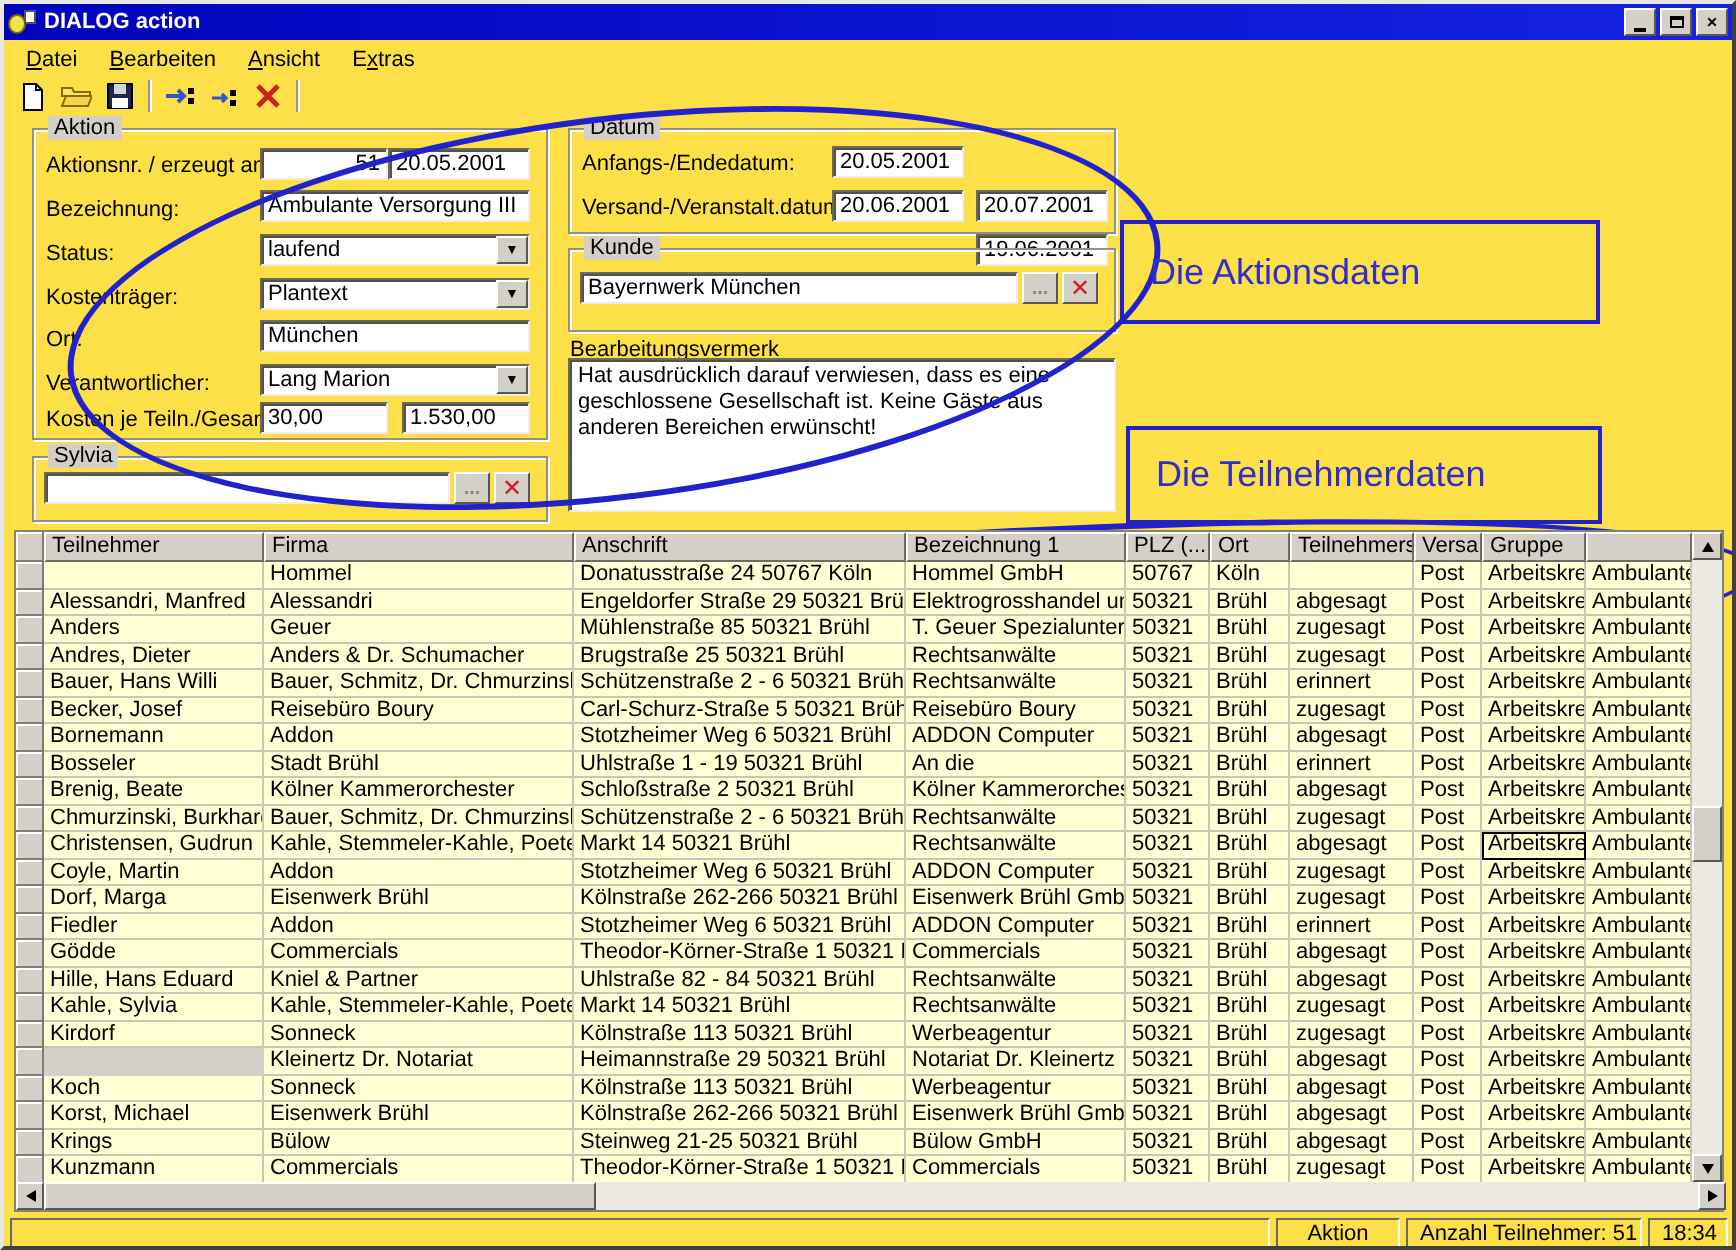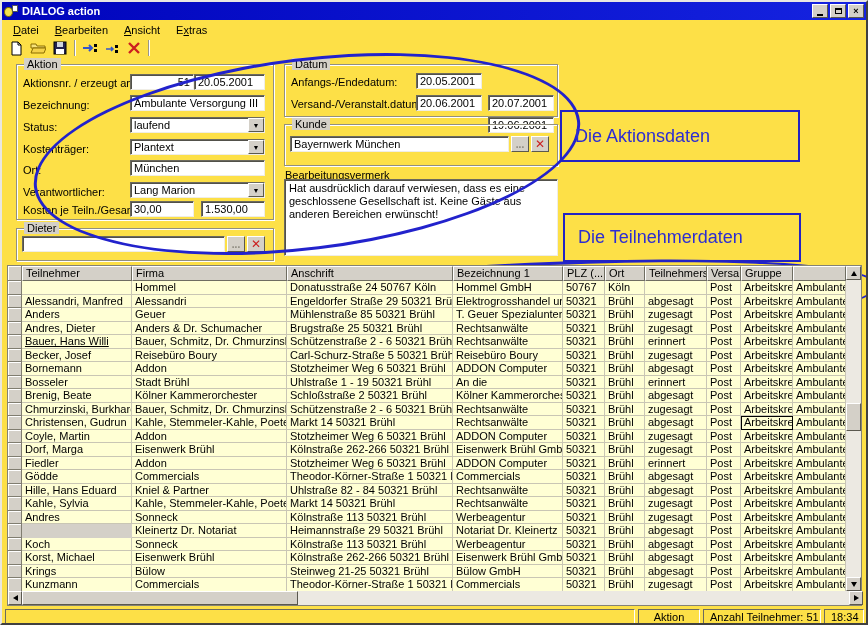--- a/index.html
+++ b/index.html
@@ -184,21 +184,21 @@
   <input class="field" style="left: 288px; top: 134px; width: 219px;" value="Bayernwerk München">
   <span class="mini-btn dim" style="left:509px;top:134px;">...</span>
   <span class="mini-btn" style="left:529px;top:134px;">
       <span class="red-x">✕</span>
     </span>
 
   <span class="lbl" style="left:283px;top:167px;">Bearbeitungsvermerk</span>
   <div class="memo" style="left:282px;top:177px;width:274px;height:77px;">Hat ausdrücklich darauf verwiesen, dass es eine geschlossene Gesellschaft ist. Keine Gäste aus anderen Bereichen erwünscht!</div>
 
   <div class="groupbox" style="left:14px;top:226px;width:258px;height:33px;">
-    <span class="gb-title">Dieter</span>
+    <span class="gb-title">Sylvia</span>
   </div>
   <input class="field" style="left: 20px; top: 234px; width: 203px;" value="">
   <span class="mini-btn dim" style="left:225px;top:234px;">...</span>
   <span class="mini-btn" style="left:245px;top:234px;">
       <span class="red-x">✕</span>
     </span>
 
   <div class="ellipse" style="left:30px;top:56px;width:550px;height:192px;transform:rotate(-7deg);"></div>
   <div class="ellipse" style="left:65px;top:264px;width:812px;height:88px;transform:rotate(-3.5deg);"></div>
   <div class="ann-box" style="left:558px;top:108px;width:240px;height:52px;">
@@ -270,21 +270,21 @@
           <div class="cell" style="width: 110px;">Rechtsanwälte</div>
           <div class="cell" style="width: 42px;">50321</div>
           <div class="cell" style="width: 40px;">Brühl</div>
           <div class="cell" style="width: 62px;">zugesagt</div>
           <div class="cell" style="width: 34px;">Post</div>
           <div class="cell" style="width: 52px;">Arbeitskreis I</div>
           <div class="cell" style="width: 53px;">Ambulante</div>
         </div>
         <div class="grow">
           <div class="cell sel" style="width: 14px;"></div>
-          <div class="cell" style="width: 110px; text-decoration: underline;">Bauer, Hans Willi</div>
+          <div class="cell" style="width: 110px;">Bauer, Hans Willi</div>
           <div class="cell" style="width: 155px;">Bauer, Schmitz, Dr. Chmurzinski</div>
           <div class="cell" style="width: 166px;">Schützenstraße 2 - 6 50321 Brühl</div>
           <div class="cell" style="width: 110px;">Rechtsanwälte</div>
           <div class="cell" style="width: 42px;">50321</div>
           <div class="cell" style="width: 40px;">Brühl</div>
           <div class="cell" style="width: 62px;">erinnert</div>
           <div class="cell" style="width: 34px;">Post</div>
           <div class="cell" style="width: 52px;">Arbeitskreis I</div>
           <div class="cell" style="width: 53px;">Ambulante</div>
         </div>
@@ -439,21 +439,21 @@
           <div class="cell" style="width: 110px;">Rechtsanwälte</div>
           <div class="cell" style="width: 42px;">50321</div>
           <div class="cell" style="width: 40px;">Brühl</div>
           <div class="cell" style="width: 62px;">zugesagt</div>
           <div class="cell" style="width: 34px;">Post</div>
           <div class="cell" style="width: 52px;">Arbeitskreis I</div>
           <div class="cell" style="width: 53px;">Ambulante</div>
         </div>
         <div class="grow">
           <div class="cell sel" style="width: 14px;"></div>
-          <div class="cell" style="width: 110px;">Andres</div>
+          <div class="cell" style="width: 110px;">Kirdorf</div>
           <div class="cell" style="width: 155px;">Sonneck</div>
           <div class="cell" style="width: 166px;">Kölnstraße 113 50321 Brühl</div>
           <div class="cell" style="width: 110px;">Werbeagentur</div>
           <div class="cell" style="width: 42px;">50321</div>
           <div class="cell" style="width: 40px;">Brühl</div>
           <div class="cell" style="width: 62px;">zugesagt</div>
           <div class="cell" style="width: 34px;">Post</div>
           <div class="cell" style="width: 52px;">Arbeitskreis I</div>
           <div class="cell" style="width: 53px;">Ambulante</div>
         </div>

